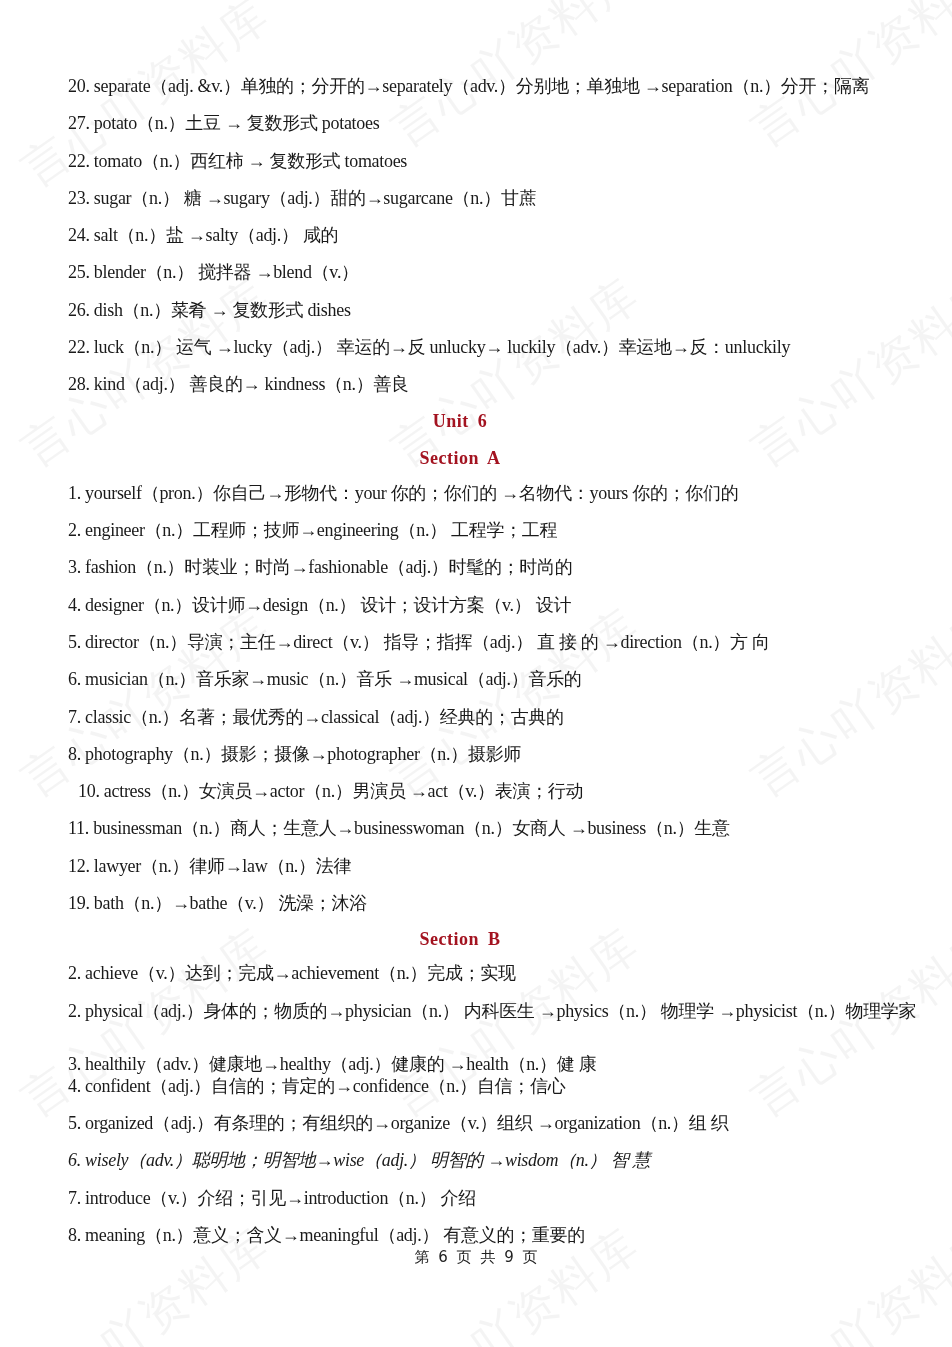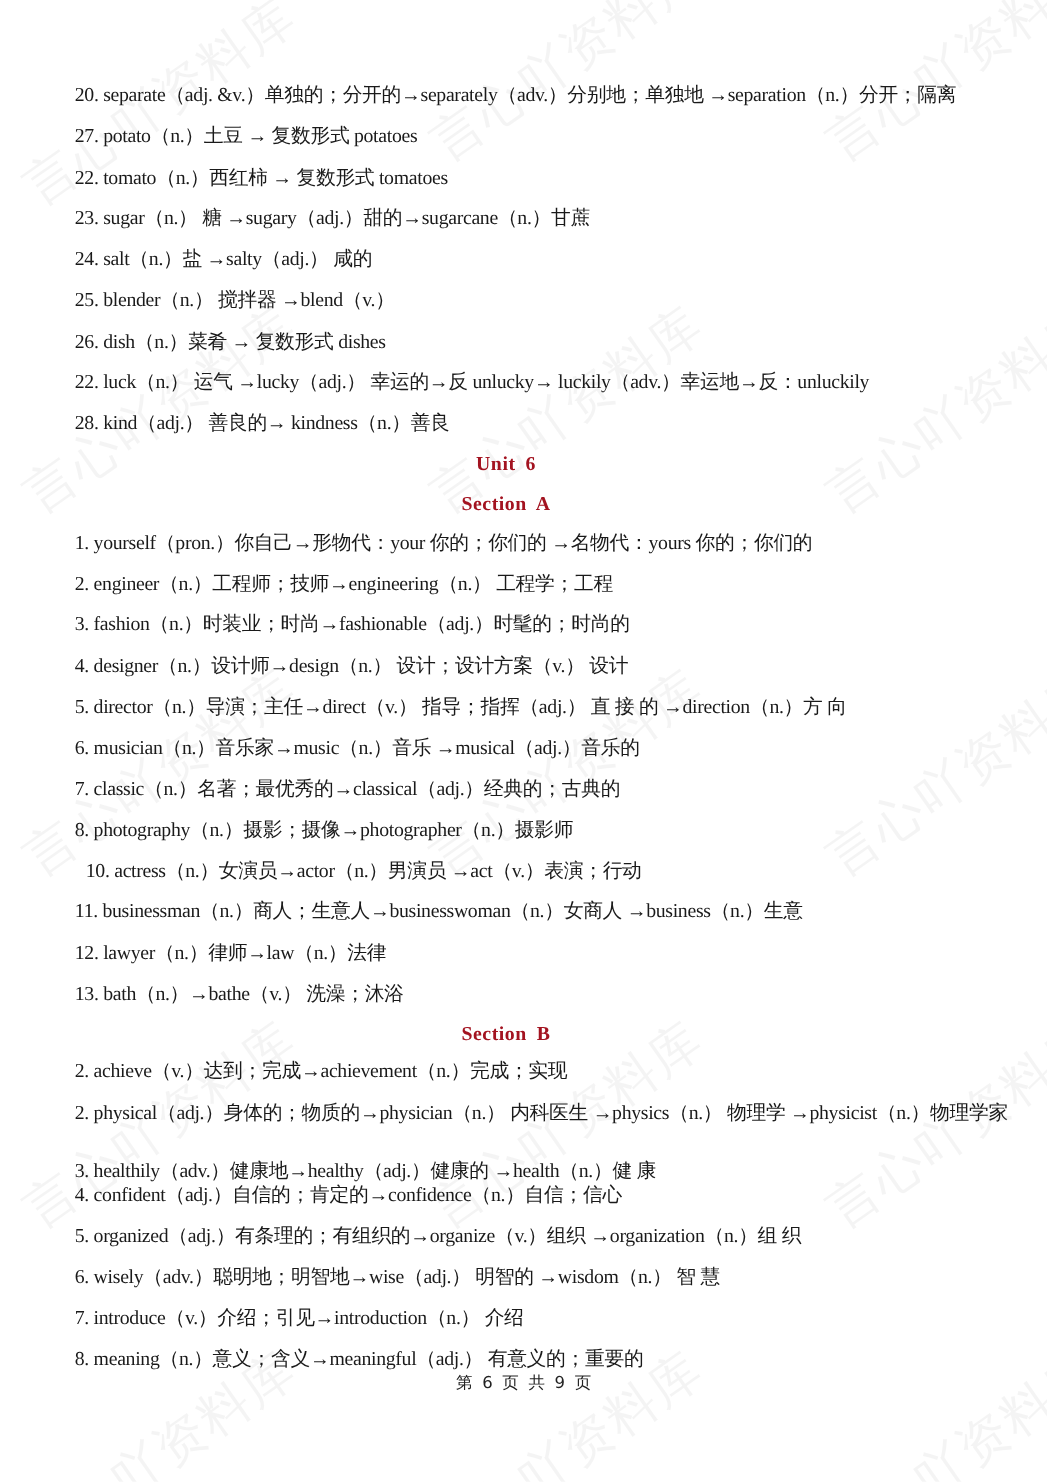--- a/index.html
+++ b/index.html
@@ -110,30 +110,30 @@
     <div class="line" style="top:519px;">2. engineer（n.）工程师；技师→engineering（n.） 工程学；工程</div>
     <div class="line" style="top:556px;">3. fashion（n.）时装业；时尚→fashionable（adj.）时髦的；时尚的</div>
     <div class="line" style="top:594px;">4. designer（n.）设计师→design（n.） 设计；设计方案（v.） 设计</div>
     <div class="line" style="top:631px;">5. director（n.）导演；主任→direct（v.） 指导；指挥（adj.） 直 接 的 →direction（n.）方 向</div>
     <div class="line" style="top:668px;">6. musician（n.）音乐家→music（n.）音乐 →musical（adj.）音乐的</div>
     <div class="line" style="top:706px;">7. classic（n.）名著；最优秀的→classical（adj.）经典的；古典的</div>
     <div class="line" style="top:743px;">8. photography（n.）摄影；摄像→photographer（n.）摄影师</div>
     <div class="line" style="top:780px;margin-left:10px;">10. actress（n.）女演员→actor（n.）男演员 →act（v.）表演；行动</div>
     <div class="line" style="top:817px;">11. businessman（n.）商人；生意人→businesswoman（n.）女商人 →business（n.）生意</div>
     <div class="line" style="top:855px;">12. lawyer（n.）律师→law（n.）法律</div>
-    <div class="line" style="top:892px;">13. bath（n.）→bathe（v.） 洗澡；沐浴</div>
+    <div class="line" style="top:892px;">19. bath（n.）→bathe（v.） 洗澡；沐浴</div>
   </div>
 
   <div class="heading" style="top:929px;">Section  B</div>
 
   <div>
     <div class="line" style="top:962px;">2. achieve（v.）达到；完成→achievement（n.）完成；实现</div>
     <div class="line" style="top:1000px;">2. physical（adj.）身体的；物质的→physician（n.） 内科医生 →physics（n.） 物理学 →physicist（n.）物理学家</div>
     <div class="line" style="top:1016px;margin-top:37px;">3. healthily（adv.）健康地→healthy（adj.）健康的 →health（n.）健 康</div>
     <div class="line" style="top:1075px;">4. confident（adj.）自信的；肯定的→confidence（n.）自信；信心</div>
     <div class="line" style="top:1112px;">5. organized（adj.）有条理的；有组织的→organize（v.）组织 →organization（n.）组 织</div>
-    <div class="line" style="top:1149px;">6. wisely（adv.）聪明地；明智地→wise（adj.） 明智的 →wisdom（n.） 智 慧</div>
+    <div class="line" style="top:1149px;font-style:italic;">6. wisely（adv.）聪明地；明智地→wise（adj.） 明智的 →wisdom（n.） 智 慧</div>
     <div class="line" style="top:1187px;">7. introduce（v.）介绍；引见→introduction（n.） 介绍</div>
     <div class="line" style="top:1224px;">8. meaning（n.）意义；含义→meaningful（adj.） 有意义的；重要的</div>
   </div>
 
   <div class="footer">第 6 页 共 9 页</div>
 </div>
 
 </body></html>

